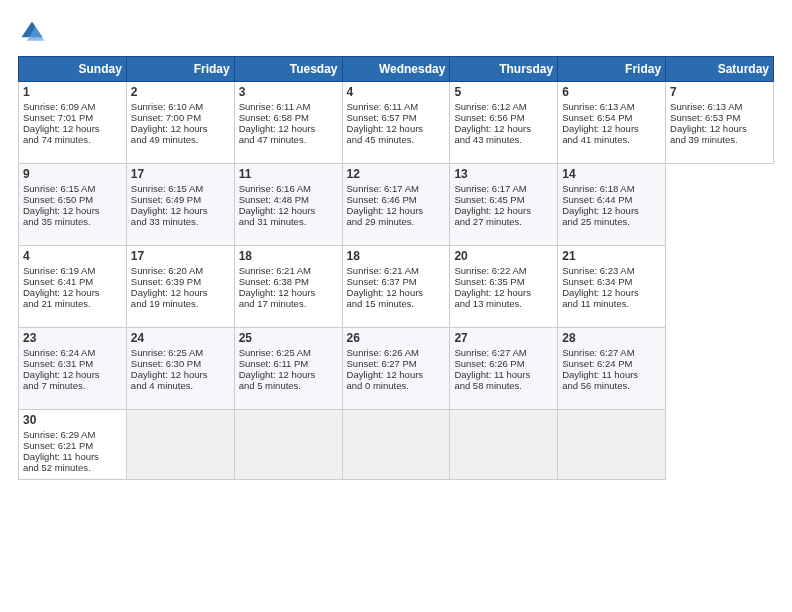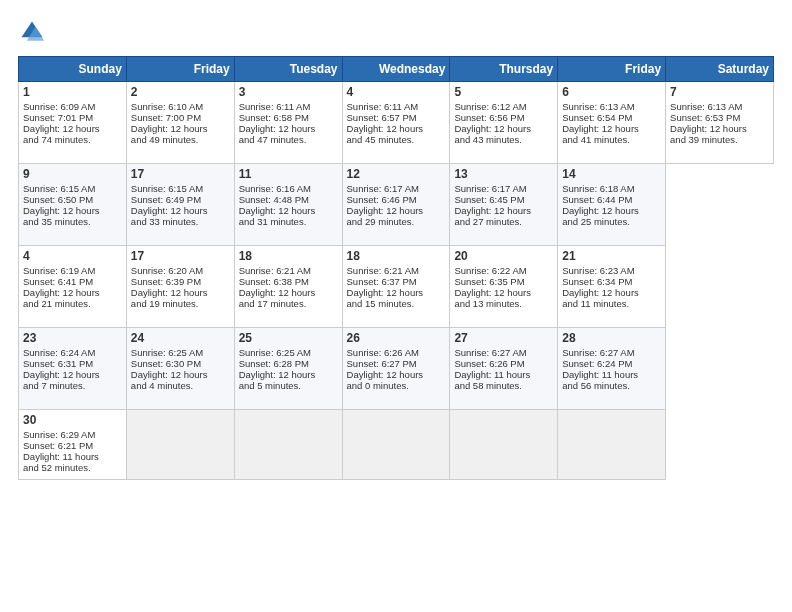--- a/index.html
+++ b/index.html
@@ -285,21 +285,21 @@
           <td>
             <span class="day-num">24</span>
             <div>Sunrise: 6:25 AM</div>
             <div>Sunset: 6:30 PM</div>
             <div>Daylight: 12 hours</div>
             <div>and 4 minutes.</div>
           </td>
           <td>
             <span class="day-num">25</span>
             <div>Sunrise: 6:25 AM</div>
-            <div>Sunset: 6:28 PM</div>
+            <div>Sunset: 6:11 PM</div>
             <div>Daylight: 12 hours</div>
             <div>and 5 minutes.</div>
           </td>
           <td>
             <span class="day-num">26</span>
             <div>Sunrise: 6:26 AM</div>
             <div>Sunset: 6:27 PM</div>
             <div>Daylight: 12 hours</div>
             <div>and 0 minutes.</div>
           </td>

